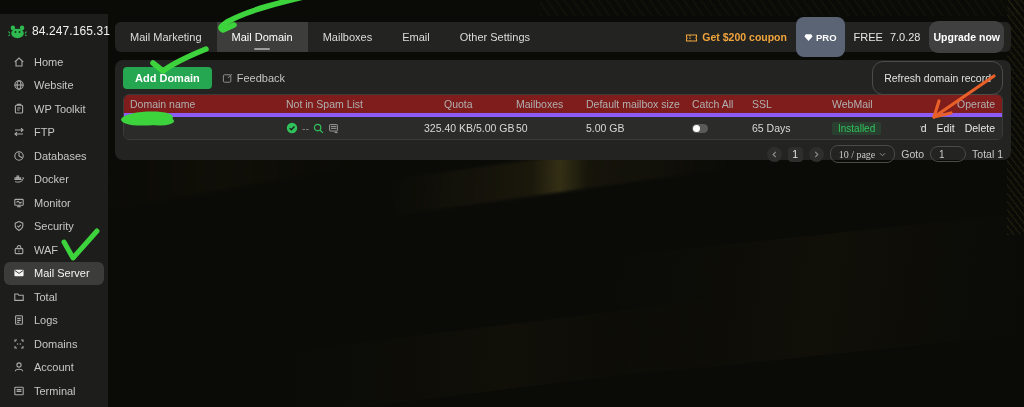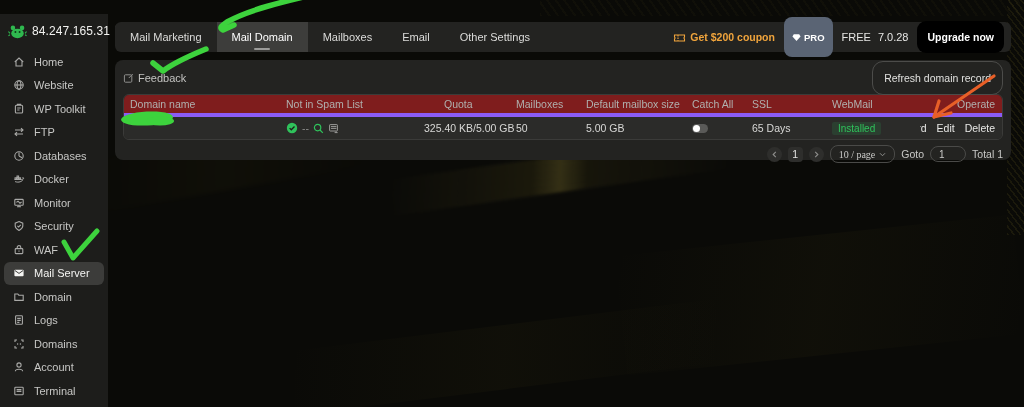--- a/index.html
+++ b/index.html
@@ -39,21 +39,21 @@
   .tabs{display:flex;align-items:stretch;}
   .tab{position:relative;display:flex;align-items:center;padding:0 15px;color:#dcdcda;font-size:11px;cursor:pointer;}
   .tab.selected{background:#3d3d3b;color:#fff;}
   .tab.selected::after{content:"";position:absolute;left:50%;transform:translateX(-50%);bottom:2px;width:16px;height:2px;
                        border-radius:1px;background:#9b9b99;}
   .tab-right{margin-left:auto;display:flex;align-items:center;gap:9px;padding-right:7px;}
   .coupon{display:flex;align-items:center;gap:4px;color:#f0a43c;font-size:10.5px;font-weight:bold;cursor:pointer;white-space:nowrap;}
   .pro-badge{display:flex;align-items:center;gap:3px;background:#5a6474;color:#fff;font-size:9.5px;font-weight:bold;
              height:16px;padding:12px 8px;border-radius:8px;cursor:pointer;}
   .plan{color:#e6e6e4;font-size:11px;display:flex;gap:7px;white-space:nowrap;}
-  .upgrade-btn{background:#000000;color:#fff;font-size:10.5px;font-weight:bold;height:32px;padding:0 10px;
+  .upgrade-btn{background:#404040;color:#fff;font-size:10.5px;font-weight:bold;height:32px;padding:0 4px;
                border-radius:9px;display:flex;align-items:center;cursor:pointer;white-space:nowrap;}
 
   
   .card{position:absolute;left:115px;top:60px;width:896px;height:100px;background:#232321;border-radius:8px;
         padding:6px 8px;box-sizing:border-box;}
   .card-top{display:flex;align-items:center;height:24px;gap:10px;}
   .add-btn{background:#25a651;color:#fff;font-size:11px;font-weight:bold;height:22px;padding:0 12px;border:none;
            border-radius:4px;display:flex;align-items:center;cursor:pointer;}
   .feedback{display:flex;align-items:center;gap:4px;color:#c3c3c1;font-size:11px;cursor:pointer;}
   .refresh-btn{margin-left:auto;height:34px;padding:0 11px;border:1px solid #4c4c4a;border-radius:11px;background:transparent;
@@ -213,21 +213,21 @@
             </svg>
           </span>
         <span>Mail Server</span>
       </div>
       <div class="side-item">
         <span class="ic">
             <svg width="12" height="12" viewBox="0 0 12 12" fill="none" stroke="currentColor" stroke-width="1.1">
               <path d="M1.8 3 H4.8 L5.8 4.2 H10.2 V9.4 H1.8 Z"></path>
             </svg>
           </span>
-        <span>Domain</span>
+        <span>Total</span>
       </div>
       <div class="side-item">
         <span class="ic">
             <svg width="12" height="12" viewBox="0 0 12 12" fill="none" stroke="currentColor" stroke-width="1.1">
               <rect x="2.6" y="1.8" width="6.8" height="8.4" rx="0.8"></rect>
               <path d="M4.2 4.4 H7.8 M4.2 6.4 H7.8 M4.2 8.4 H6.4"></path>
             </svg>
           </span>
         <span>Logs</span>
       </div>
@@ -302,20 +302,21 @@
       <span class="plan">
         <span>FREE</span>
         <span>7.0.28</span>
       </span>
       <span class="upgrade-btn">Upgrade now</span>
     </div>
   </div>
 
   <div class="card">
     <div class="card-top">
+      <button class="add-btn">Add Domain</button>
       <span class="feedback">
         <span class="ic">
             <svg width="11" height="11" viewBox="0 0 11 11" fill="none" stroke="#8f8f8d" stroke-width="1">
               <rect x="1.4" y="1.8" width="7.4" height="7.4" rx="1"></rect>
               <path d="M9.8 1 L5.8 5"></path>
             </svg>
           </span>
         <span>Feedback</span>
       </span>
       <button class="refresh-btn">Refresh domain record</button>

